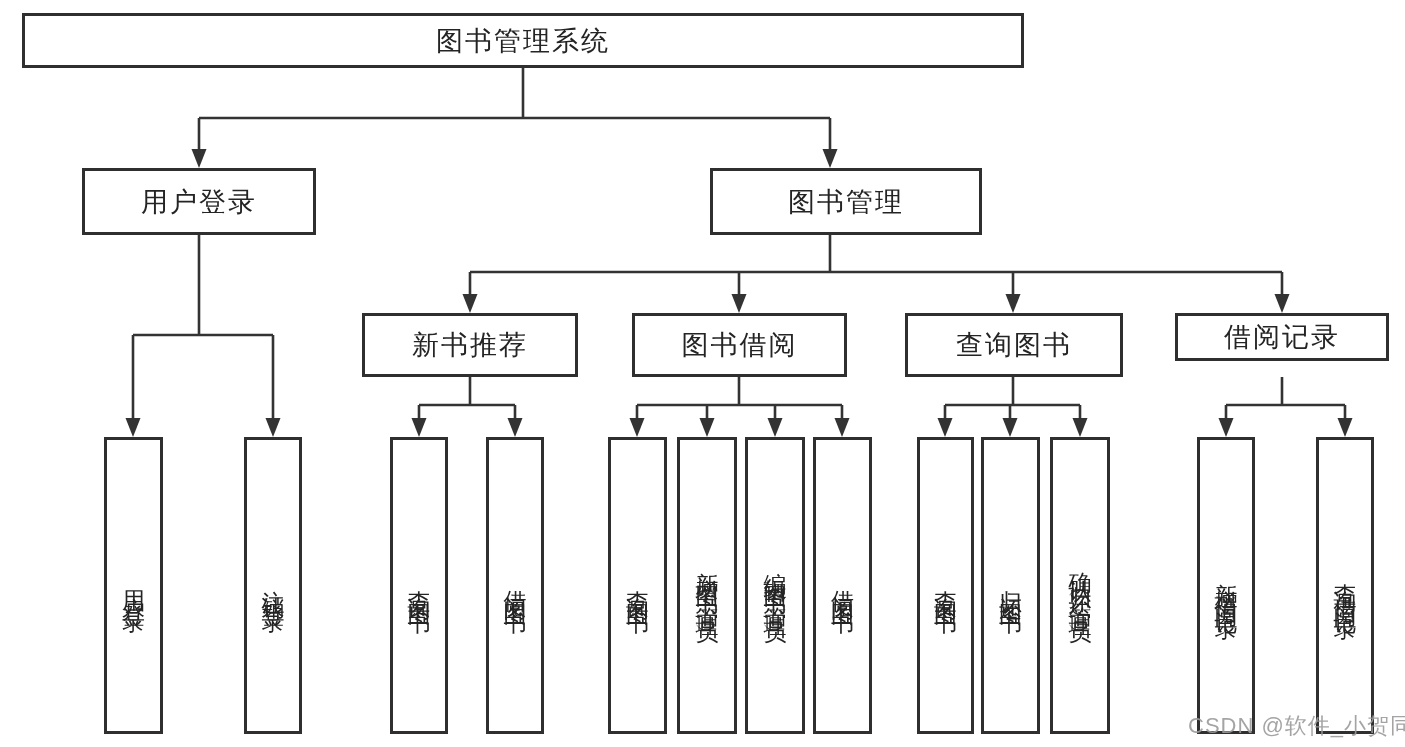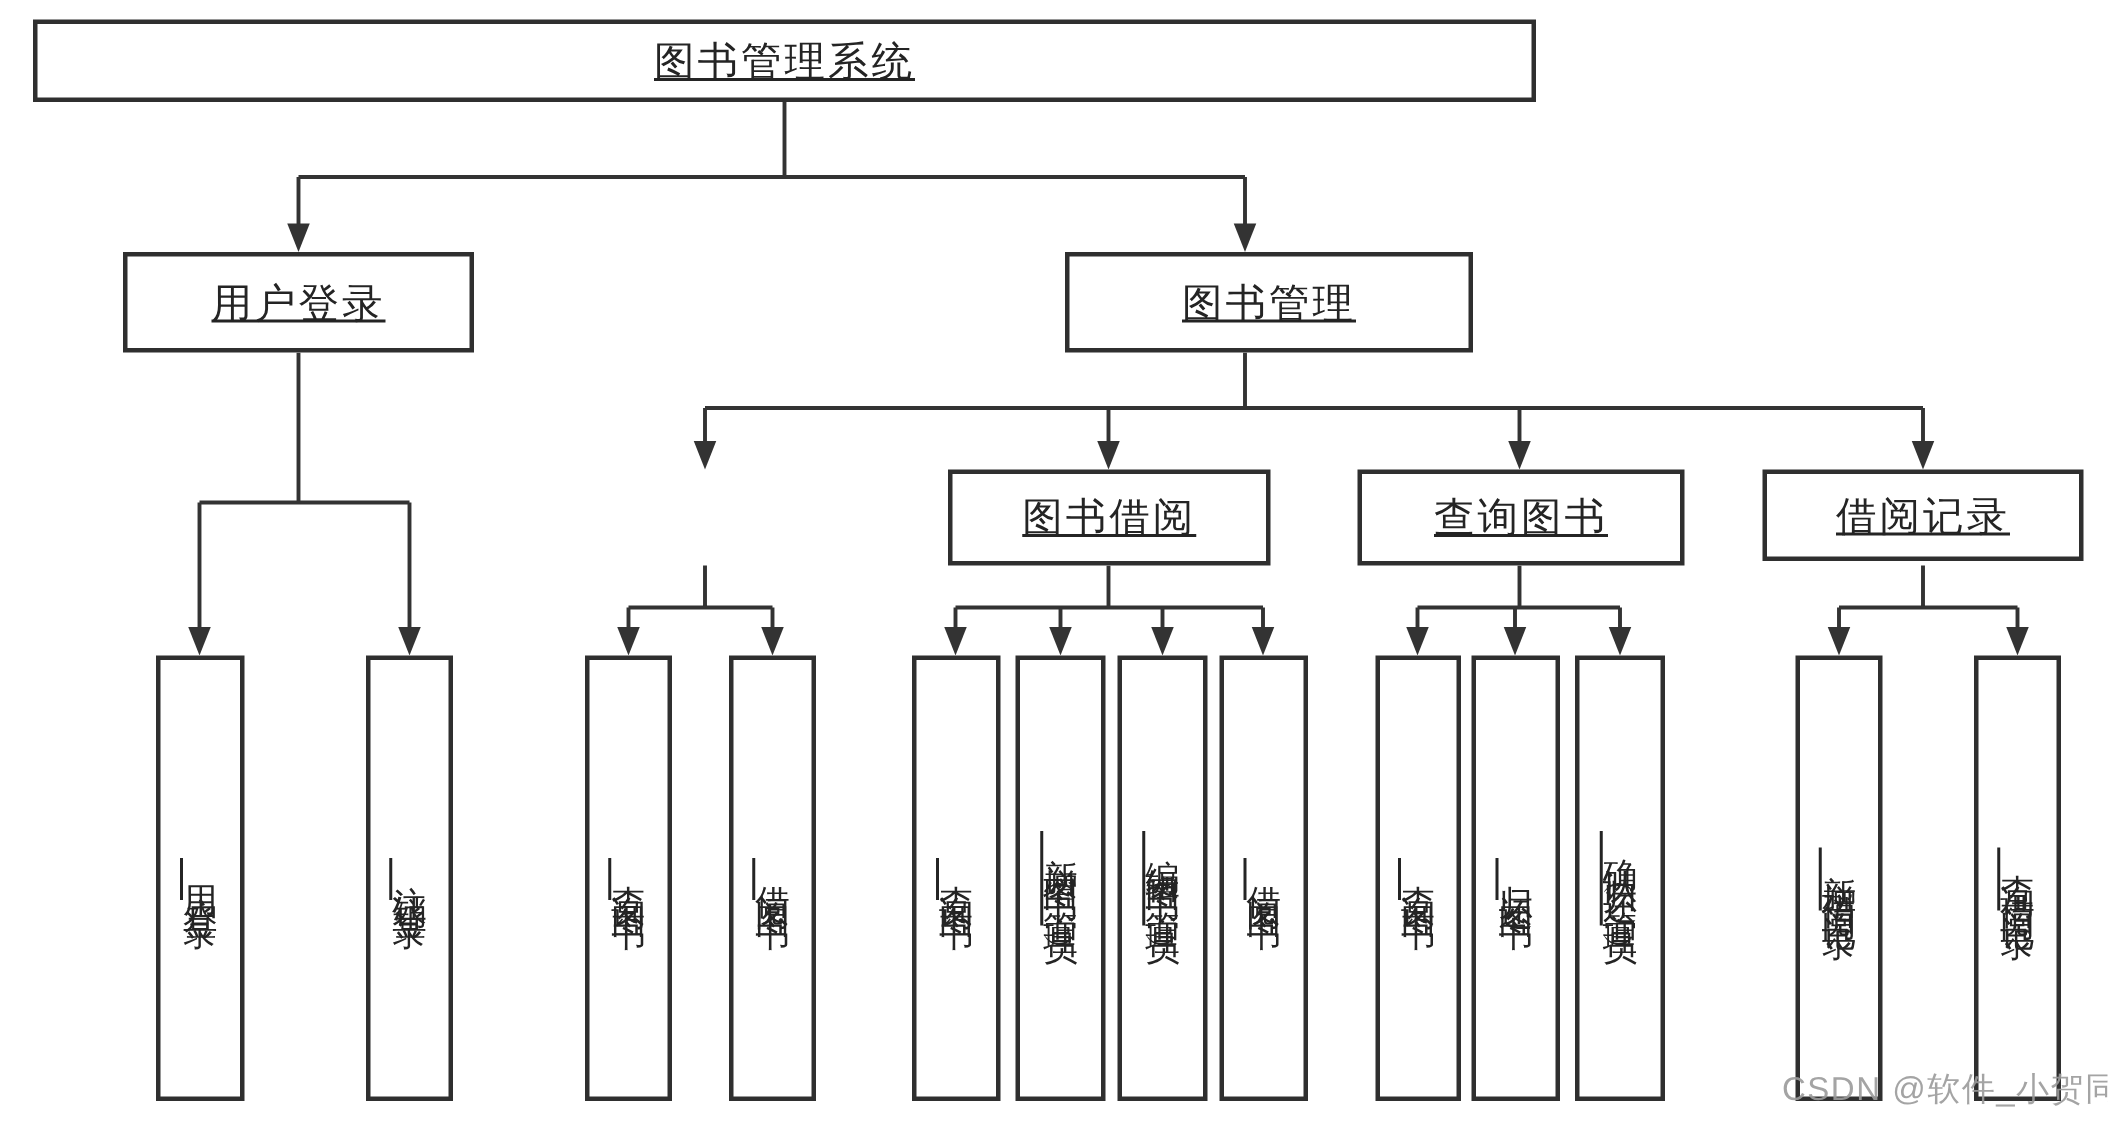--- a/index.html
+++ b/index.html
@@ -38,21 +38,20 @@
   }
   .box{
     position:absolute;
     border:3px solid var(--box_border);
     background:var(--background);
     color:var(--text);
     display:flex;
     align-items:center;
     justify-content:center;
     text-align:center;
-    text-decoration:underline;
   }
   .hbox{
     font-size:27px;
     letter-spacing:2px;
     white-space:nowrap;
   }
   .leaf{
     writing-mode:vertical-rl;
     text-orientation:mixed;
     font-size:23px;
@@ -115,23 +114,24 @@
     <polygon class="arrow" points="1080,437 1072.5,418 1087.5,418"></polygon>
     <polygon class="arrow" points="1226,437 1218.5,418 1233.5,418"></polygon>
     <polygon class="arrow" points="1345,437 1337.5,418 1352.5,418"></polygon>
   </svg>
 
   <div class="box hbox" style="left:22px;top:13px;width:1002px;height:55px;">图书管理系统</div>
 
   <div class="box hbox" style="left:82px;top:168px;width:234px;height:67px;">用户登录</div>
   <div class="box hbox" style="left:710px;top:168px;width:272px;height:67px;">图书管理</div>
 
+  <div class="box hbox" style="left:362px;top:313px;width:216px;height:64px;">新书推荐</div>
   <div class="box hbox" style="left:632px;top:313px;width:215px;height:64px;text-align:center;">图书借阅</div>
   <div class="box hbox" style="left:905px;top:313px;width:218px;height:64px;">查询图书</div>
-  <div class="box hbox" style="left:1175px;top:313px;width:214px;height:61px;">借阅记录</div>
+  <div class="box hbox" style="left:1175px;top:313px;width:214px;height:48px;">借阅记录</div>
 
   <div class="box leaf" style="left:104px;width:59px;">用户登录</div>
   <div class="box leaf" style="left:244px;width:58px;">注销登录</div>
 
   <div class="box leaf" style="left:390px;width:58px;">查询图书</div>
   <div class="box leaf" style="left:486px;width:58px;">借阅图书</div>
 
   <div class="box leaf" style="left:608px;width:59px;">查询图书</div>
   <div class="box leaf" style="left:677px;width:60px;">新增图书（管理员）</div>
   <div class="box leaf" style="left:745px;width:60px;">编辑图书（管理员）</div>

